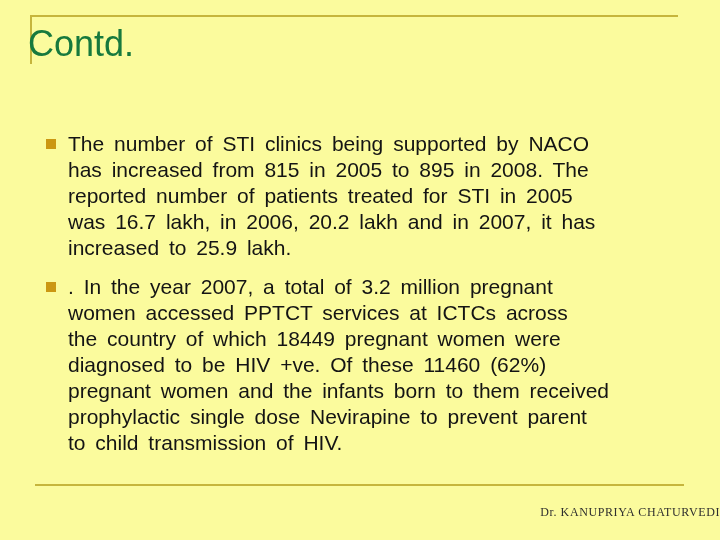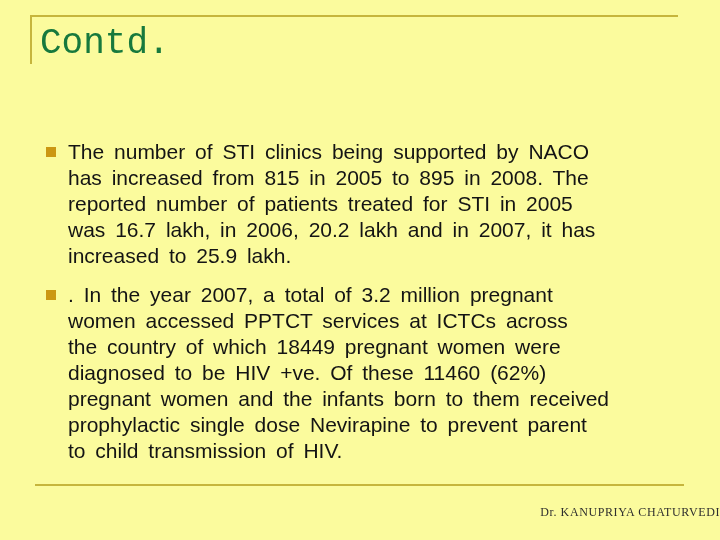--- a/index.html
+++ b/index.html
@@ -25,34 +25,32 @@
   .accent-line-title-vert {
     position: absolute;
     left: 30px;
     top: 15px;
     width: 2px;
     height: 49px;
     background: #c6b53c;
   }
   .slide-title {
     position: absolute;
-    left: 40px;
+    left: 28px;
     top: 24px;
     font-size: 36px;
     line-height: 40px;
     color: #17793d;
     letter-spacing: 0px;
-    font-family: Liberation Mono, monospace;
   }
   .content {
     position: absolute;
     left: 46px;
     top: 131px;
     width: 606px;
-    margin-top: 8px;
   }
   .bullet-item {
     display: flex;
     align-items: flex-start;
     margin-bottom: 13px;
   }
   .bullet-marker {
     flex: 0 0 auto;
     width: 10px;
     height: 10px;

